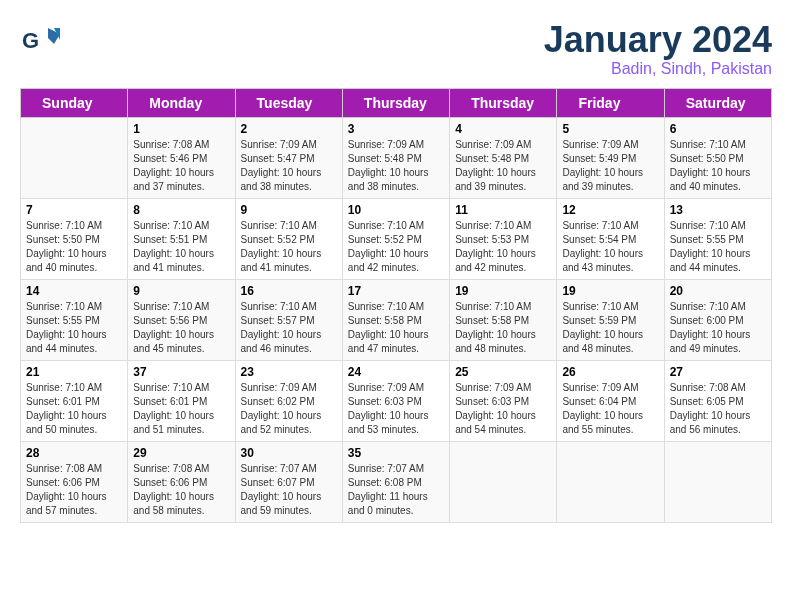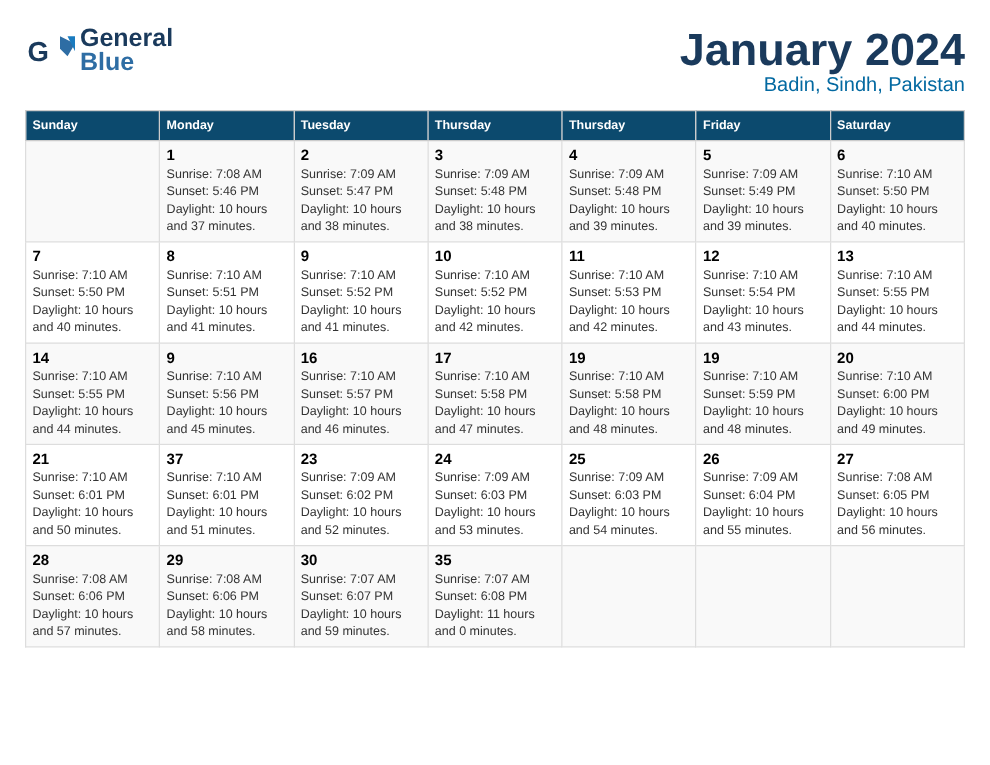--- a/index.html
+++ b/index.html
@@ -25,33 +25,33 @@
       text-align: right;
     }
     .month-title {
       font-size: 36px;
       font-weight: bold;
       color: #1a3a5c;
       line-height: 1.1;
     }
     .location-subtitle {
       font-size: 16px;
-      color: #0369a1;
+      color: #8b5cf6;
     }
     table {
       width: 100%;
       border-collapse: collapse;
       font-size: 11px;
     }
     thead tr th {
-      background-color: #0c4a6e;
+      background-color: #a21caf;
       color: #fff;
       text-align: left;
-      padding: 6px 5px;
-      font-size: 10px;
+      padding: 6px 21px;
+      font-size: 14px;
       font-weight: bold;
       border: 1px solid #ccc;
     }
     tbody tr td {
       vertical-align: top;
       padding: 4px 5px;
       border: 1px solid #ddd;
       min-height: 80px;
       width: 14.28%;
     }
@@ -76,24 +76,20 @@
 <body>
 
 <div class="header-area">
   <div class="logo">
     <div style="display:flex;align-items:center;gap:4px;">
       <svg width="40" height="40" viewBox="0 0 40 40">
         <text x="2" y="28" font-size="22" font-weight="bold" fill="#1a3a5c">G</text>
         <polygon points="28,8 40,14 34,24 28,18" fill="#2e6da4"></polygon>
         <polygon points="34,8 40,8 40,20" fill="#1a7bbf"></polygon>
       </svg>
-      <div>
-        <div style="font-size:20px;font-weight:bold;color:#1a3a5c;">General</div>
-        <div style="font-size:20px;font-weight:bold;color:#2e6da4;margin-top:-4px;">Blue</div>
-      </div>
     </div>
   </div>
   <div class="title-area">
     <div class="month-title">January 2024</div>
     <div class="location-subtitle">Badin, Sindh, Pakistan</div>
   </div>
 </div>
 
 <table>
   <thead>

